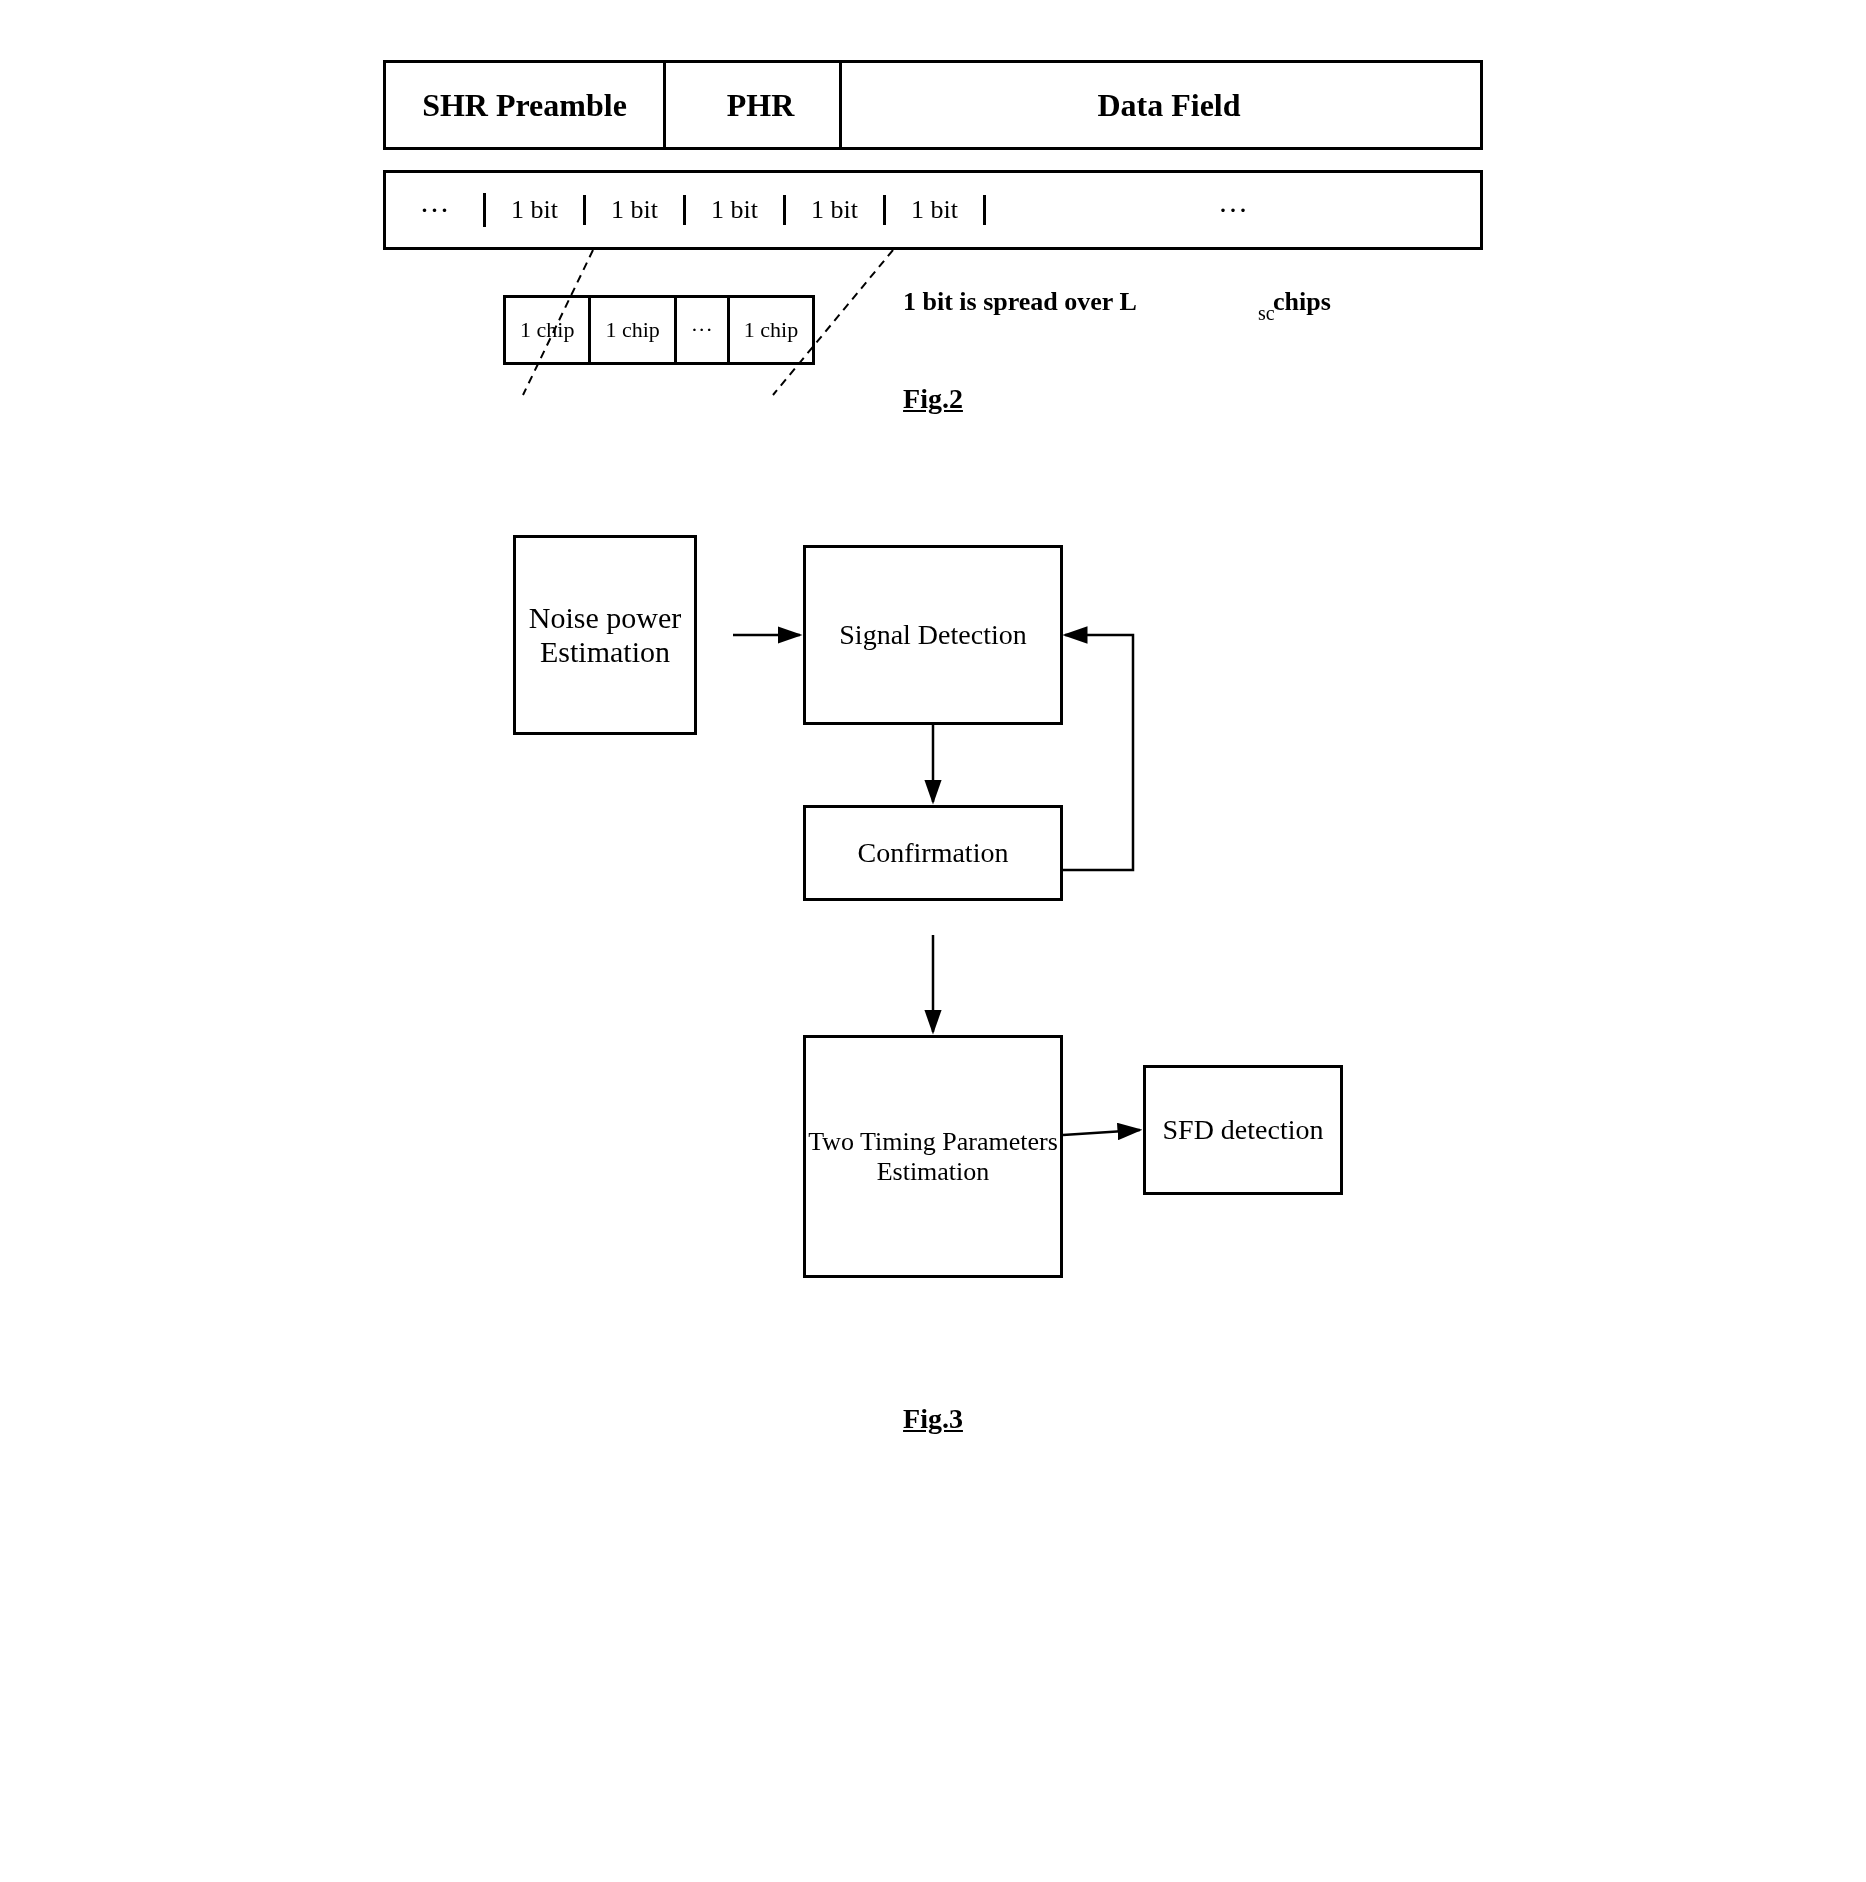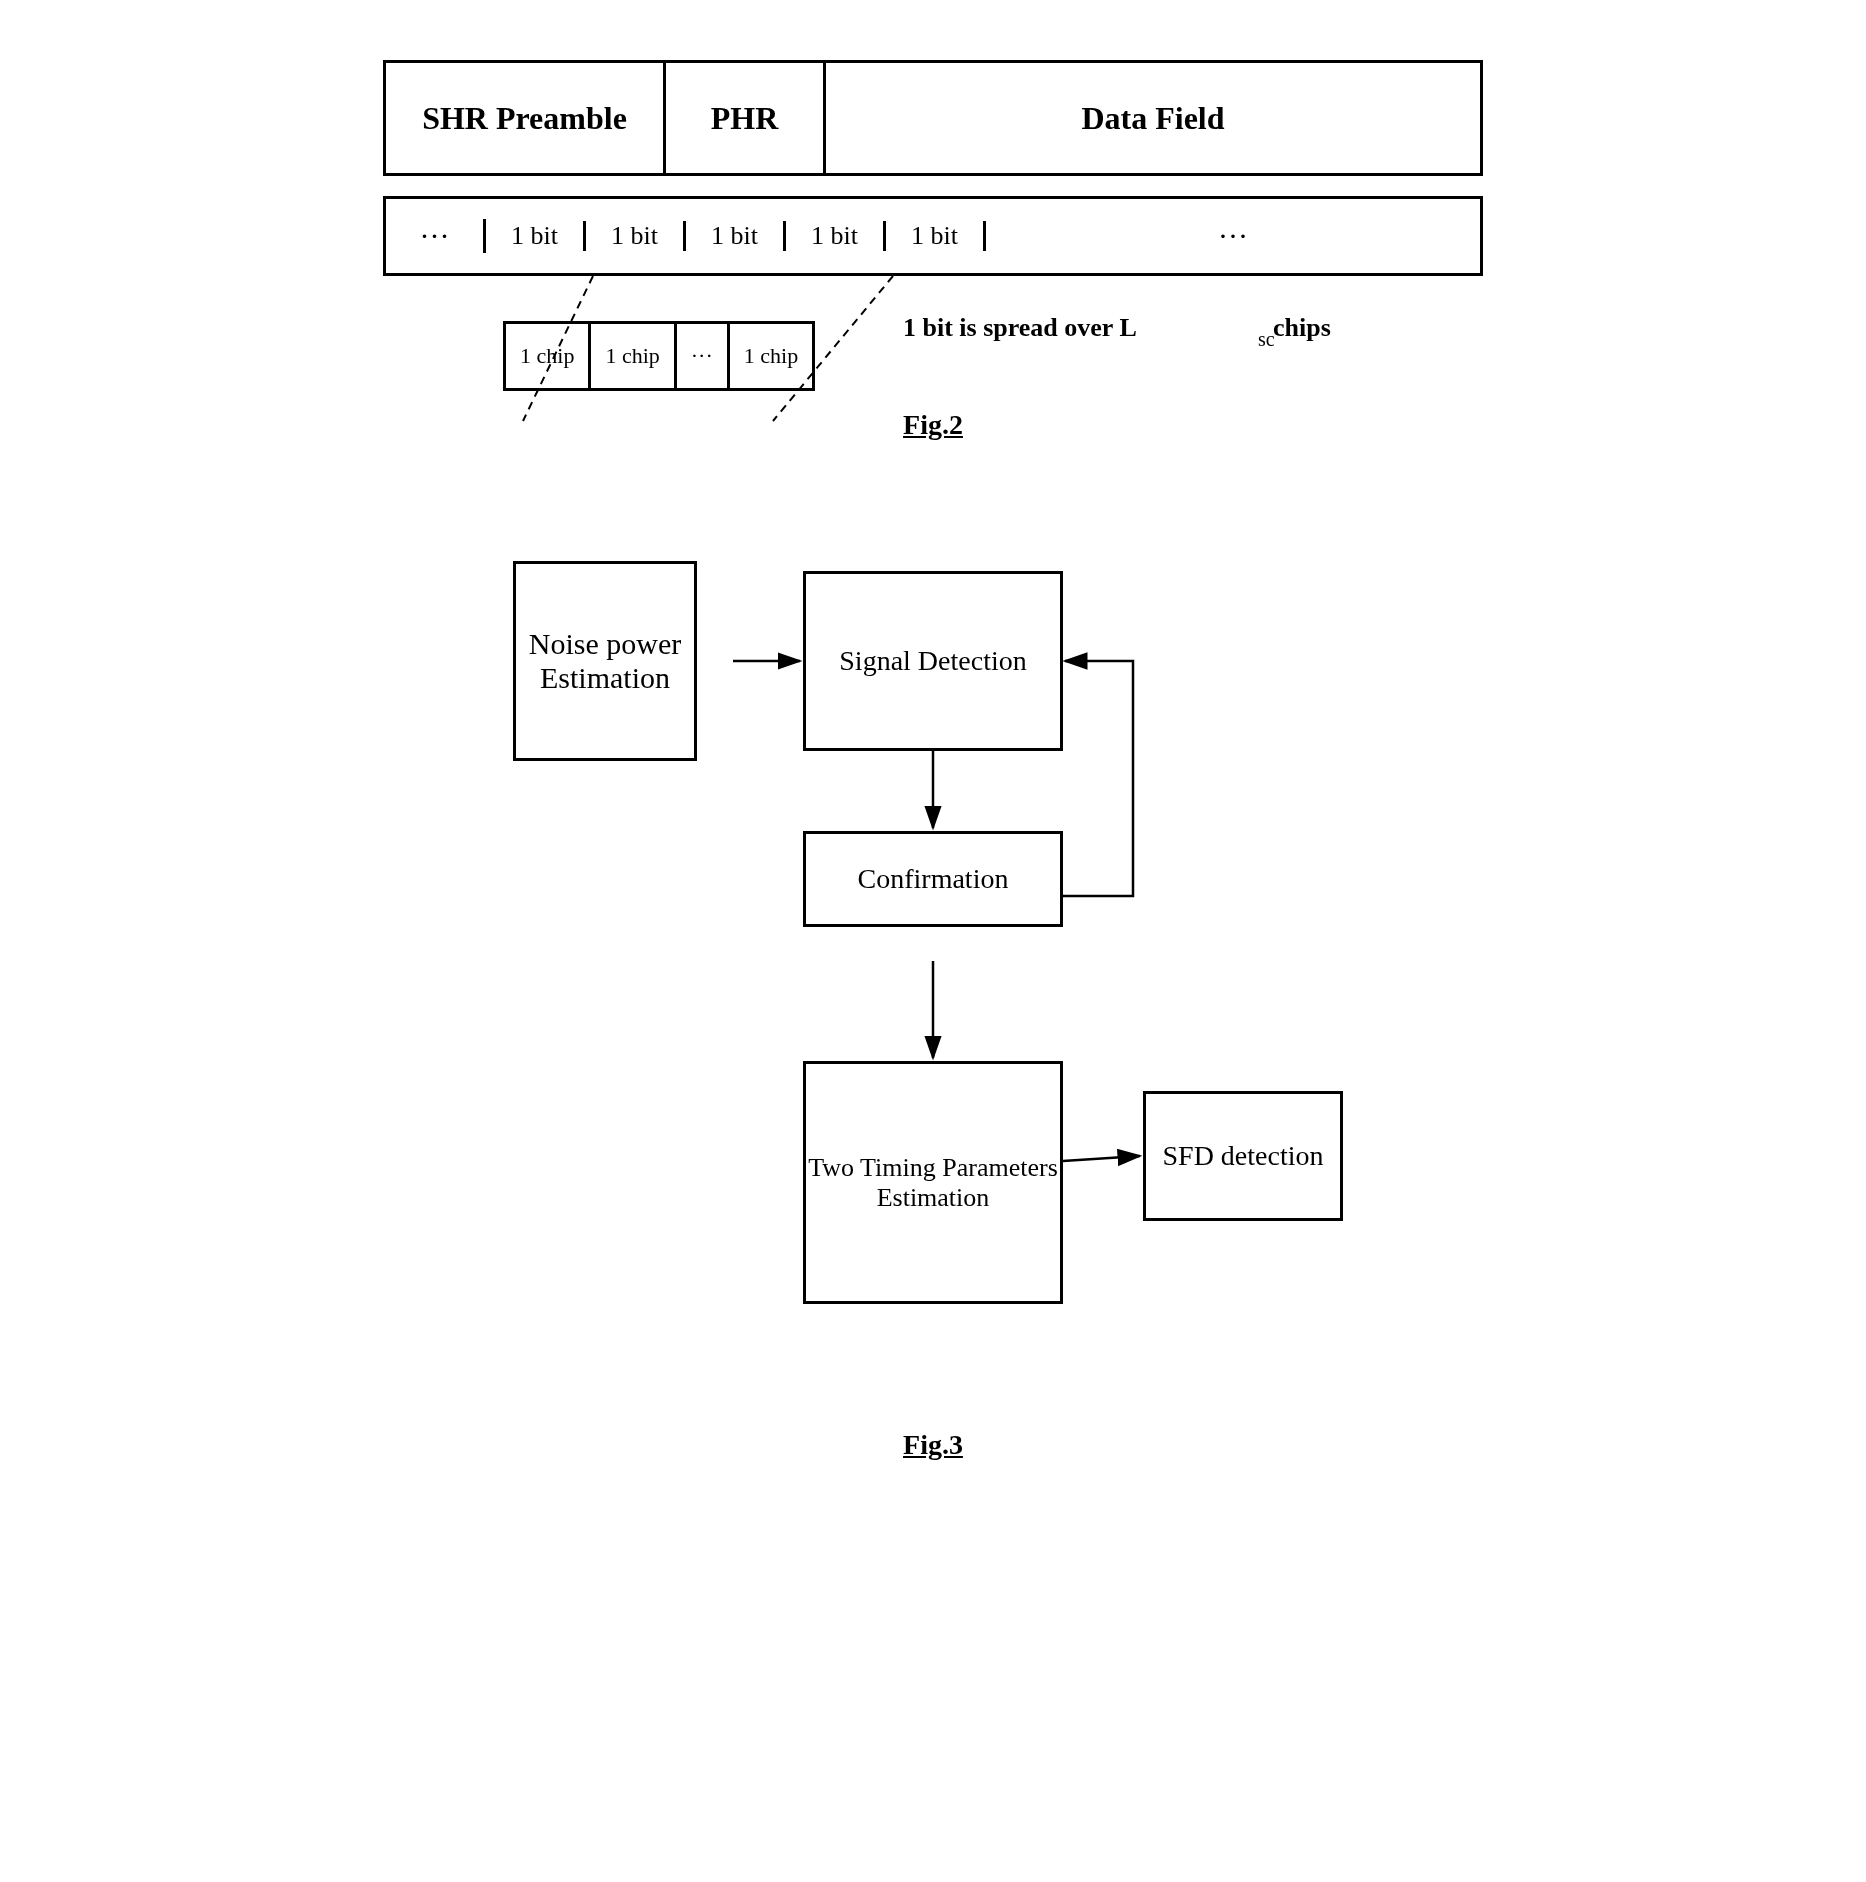--- a/index.html
+++ b/index.html
@@ -22,21 +22,22 @@
     
     .fig1-container {
       width: 1100px;
       margin-bottom: 20px;
     }
 
     .fig1-table {
       display: flex;
       border: 3px solid #000;
       width: 100%;
-      height: 116px;
+      height: 90px;
+      gap: 16px;
     }
 
     .fig1-cell {
       display: flex;
       align-items: center;
       justify-content: center;
       border-right: 3px solid #000;
       font-size: 32px;
       font-weight: bold;
     }

